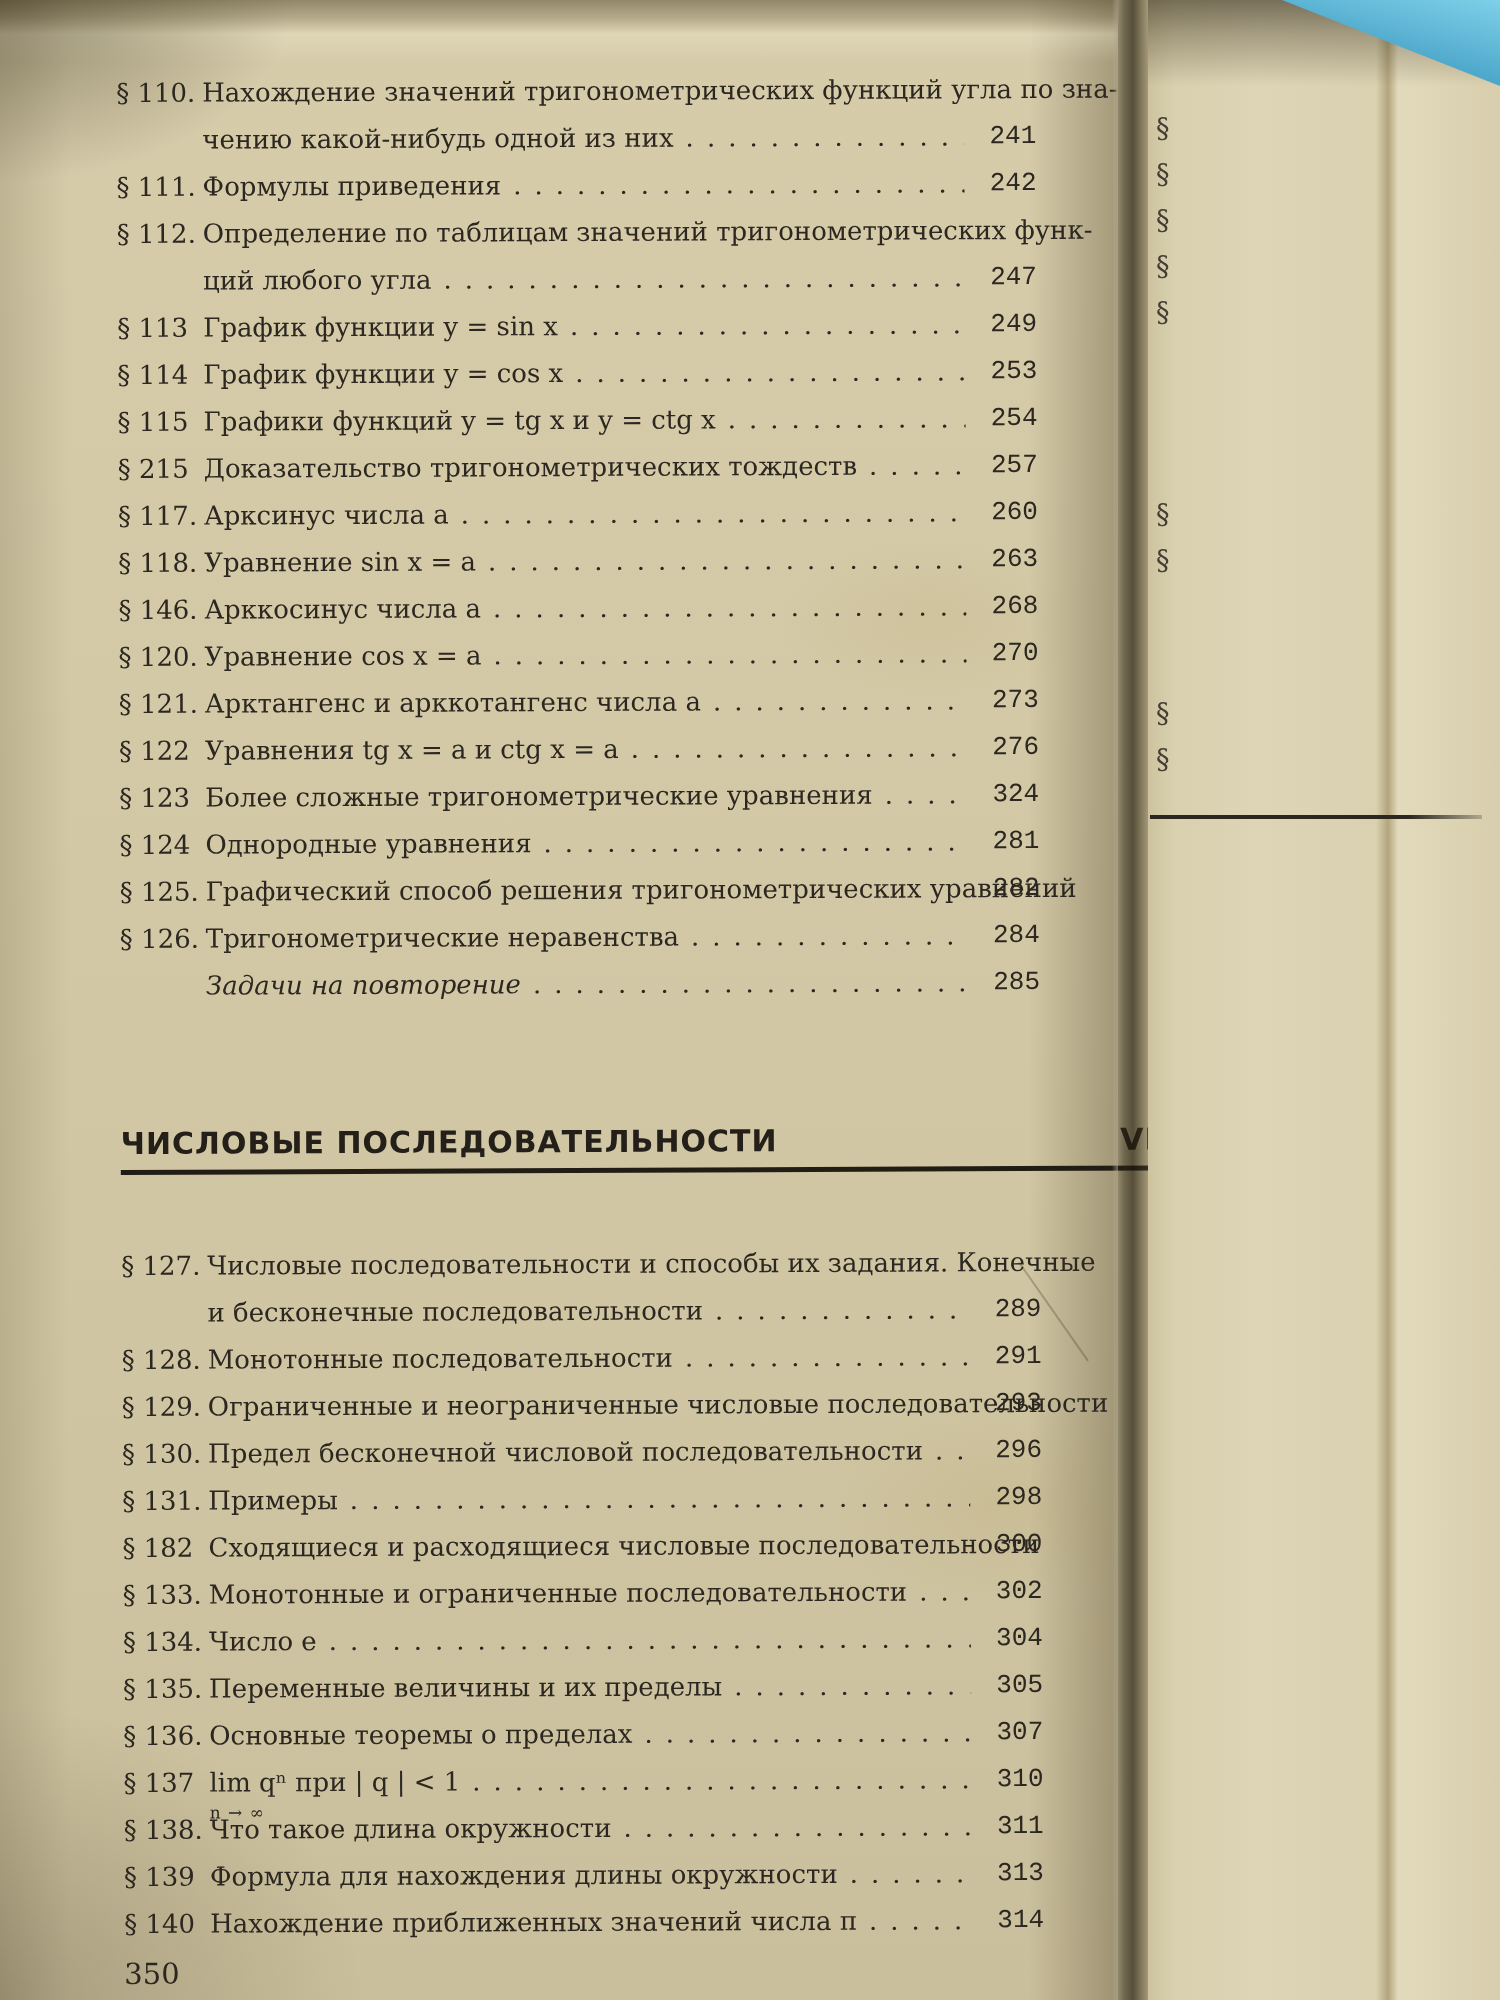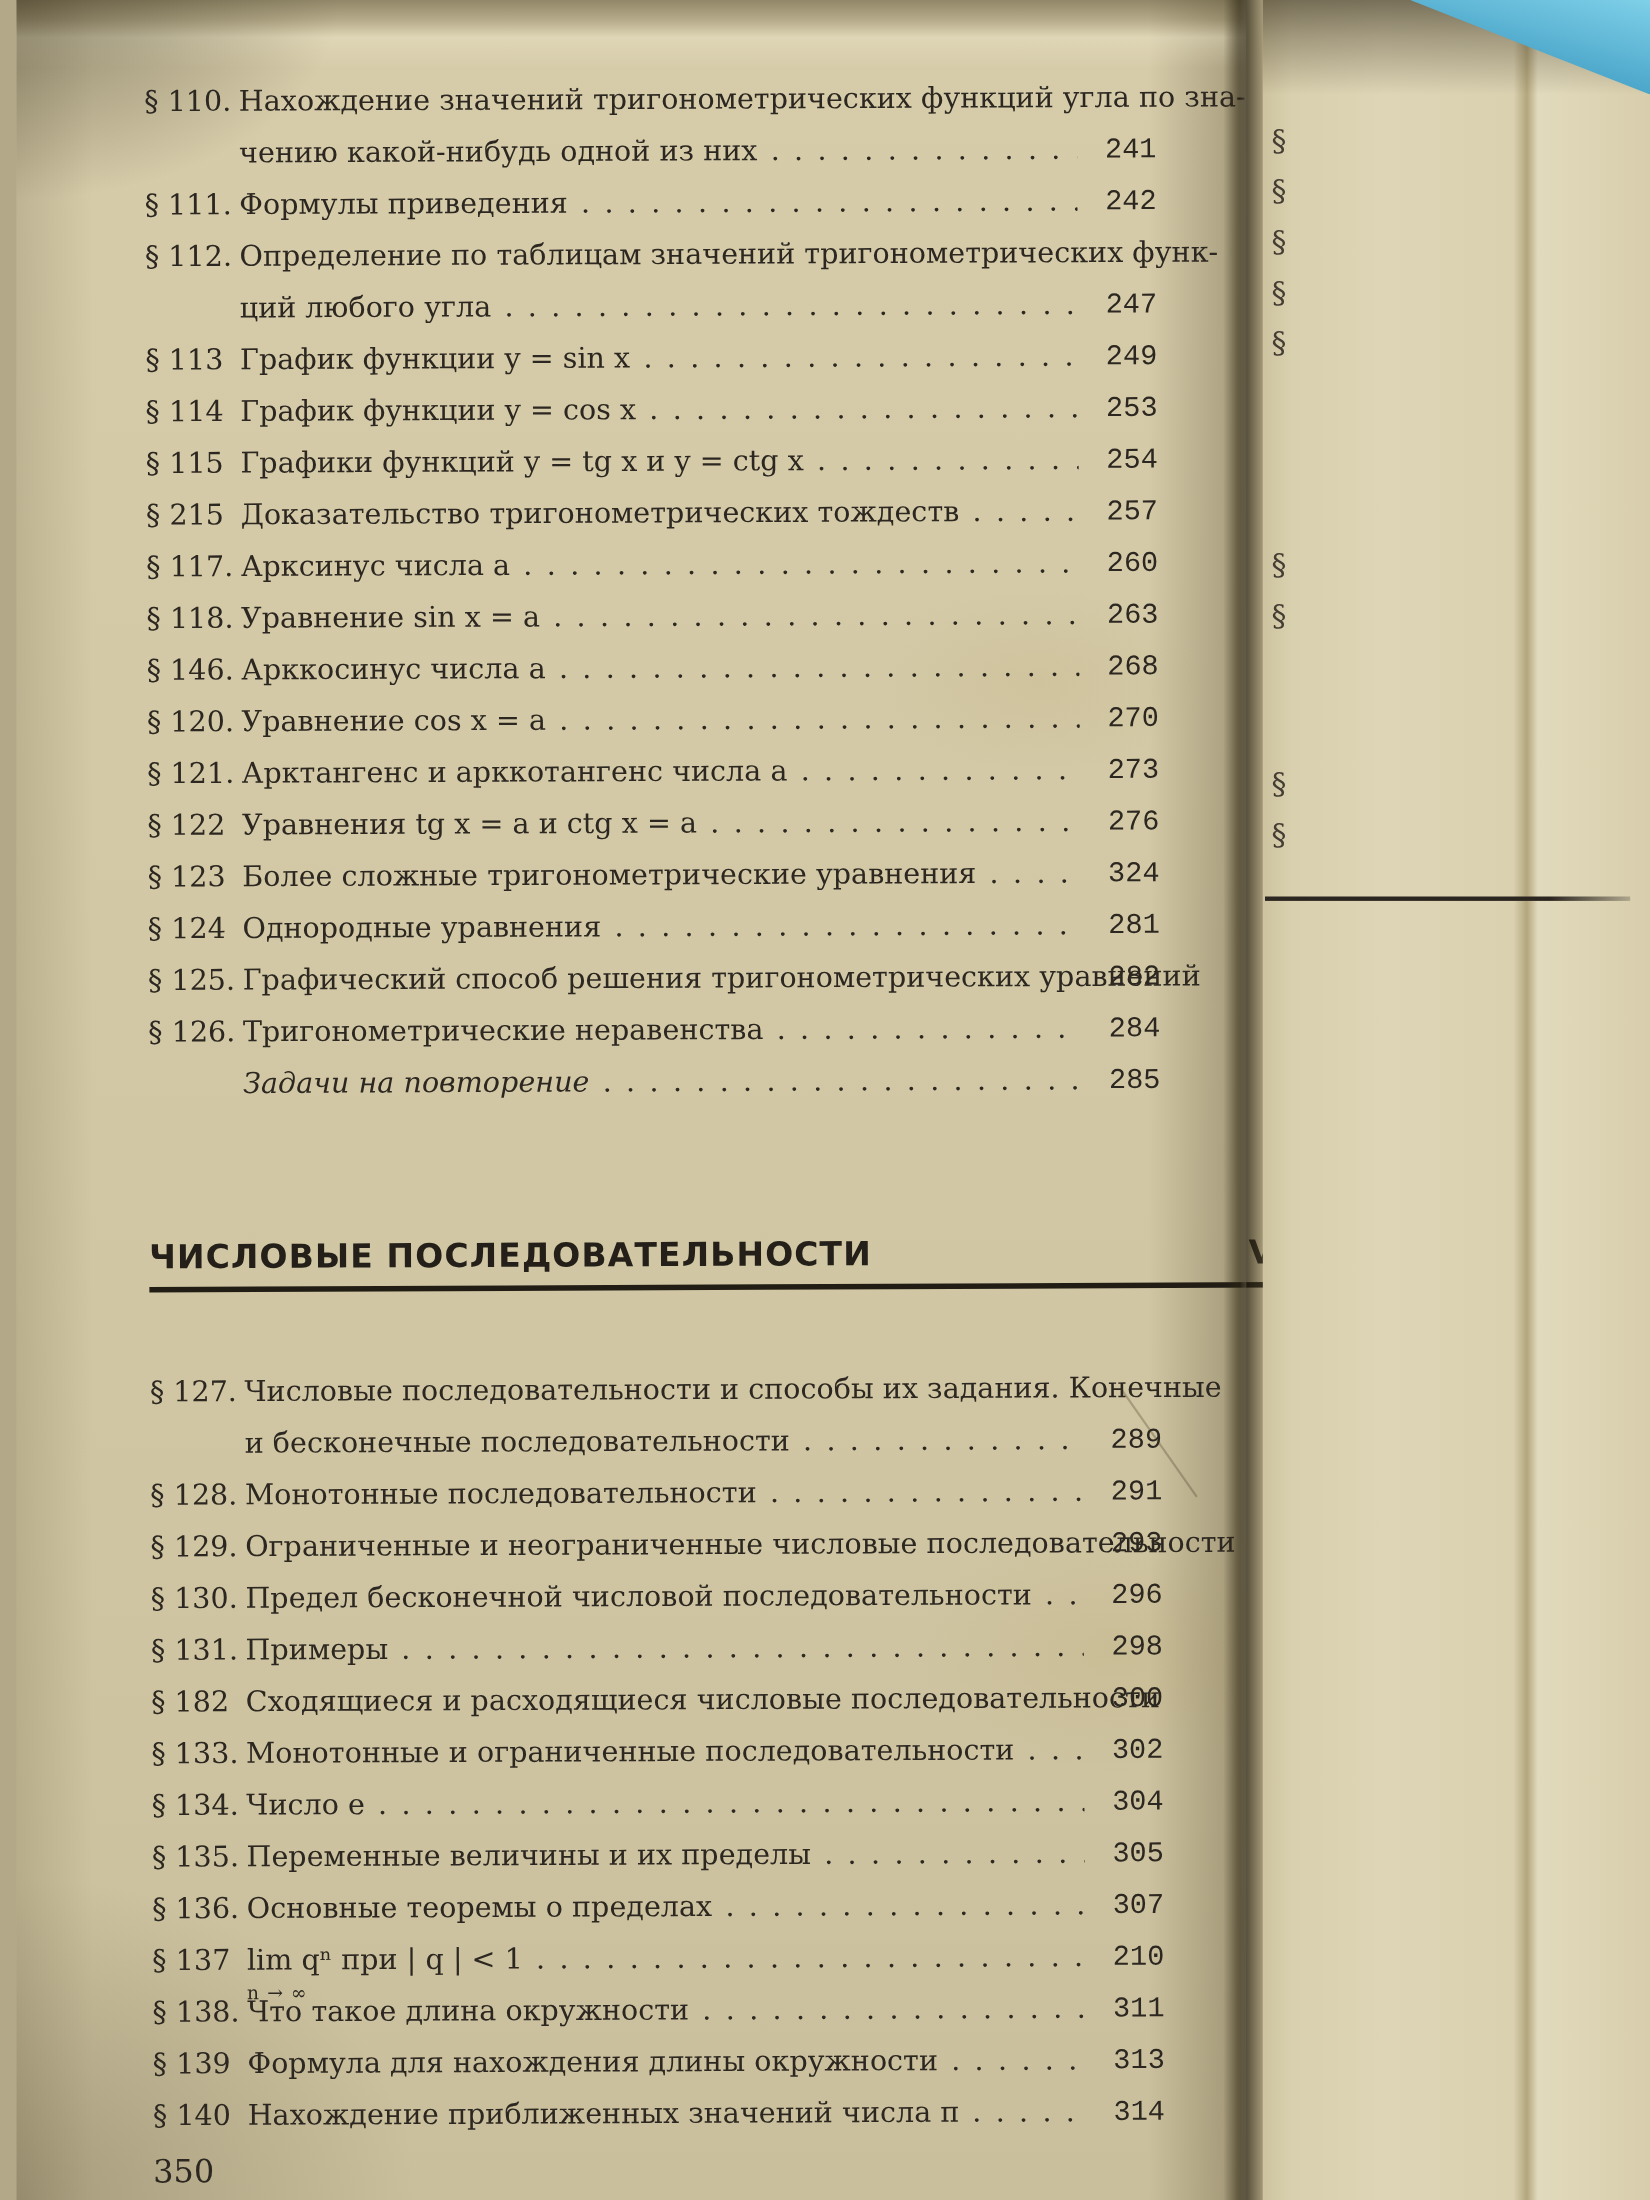--- a/index.html
+++ b/index.html
@@ -6,21 +6,21 @@
   html,body { width:1500px; height:2000px; overflow:hidden; }
   body {
     font-family:"DejaVu Serif","Liberation Serif",serif;
     background:#b3a888;
     color:var(--ink,#2c2720);
   }
   .photo { position:relative; width:1500px; height:2000px; overflow:hidden; }
 
   
   .main-page {
-    position:absolute; left:15px; top:0; width:1118px; height:2000px;
+    position:absolute; left:0; top:0; width:1118px; height:2000px;
     background:
       radial-gradient(ellipse 420px 260px at 0% 0%, rgba(42,35,18,.42), rgba(42,35,18,0) 70%),
       radial-gradient(ellipse 520px 420px at 0% 100%, rgba(58,48,26,.25), rgba(58,48,26,0) 70%),
       radial-gradient(ellipse 220px 120px at 930px 620px, rgba(168,142,74,.10), rgba(168,142,74,0) 70%),
       radial-gradient(ellipse 260px 160px at 1000px 1500px, rgba(168,142,74,.13), rgba(168,142,74,0) 70%),
       linear-gradient(180deg, rgba(78,68,40,.5) 0px, rgba(96,86,54,.28) 18px, rgba(244,238,212,.30) 34px, rgba(244,238,212,0) 62px),
       linear-gradient(90deg, rgba(86,74,46,.18) 0px, rgba(86,74,46,0) 70px),
       linear-gradient(90deg, rgba(0,0,0,0) 92%, rgba(84,72,44,.38) 100%),
       linear-gradient(180deg, #d6ccaa 0%, #d3c9a6 35%, #cfc5a2 70%, #cabf9c 100%);
   }
@@ -396,21 +396,21 @@
                 <span class="pg">307</span>
               </span>
             </span>
           </div>
           <div class="entry">
             <span class="num">§ 137</span>
             <span class="ebody">
               <span class="eline">
                 <span class="etext">lim qⁿ при | q | &lt; 1</span>
                 <span class="leader">................................................................................</span>
-                <span class="pg">210</span>
+                <span class="pg">310</span>
               </span>
             </span>
             <span class="subnote">n → ∞</span>
           </div>
           <div class="entry">
             <span class="num">§ 138.</span>
             <span class="ebody">
               <span class="eline">
                 <span class="etext">Что такое длина окружности</span>
                 <span class="leader">................................................................................</span>

